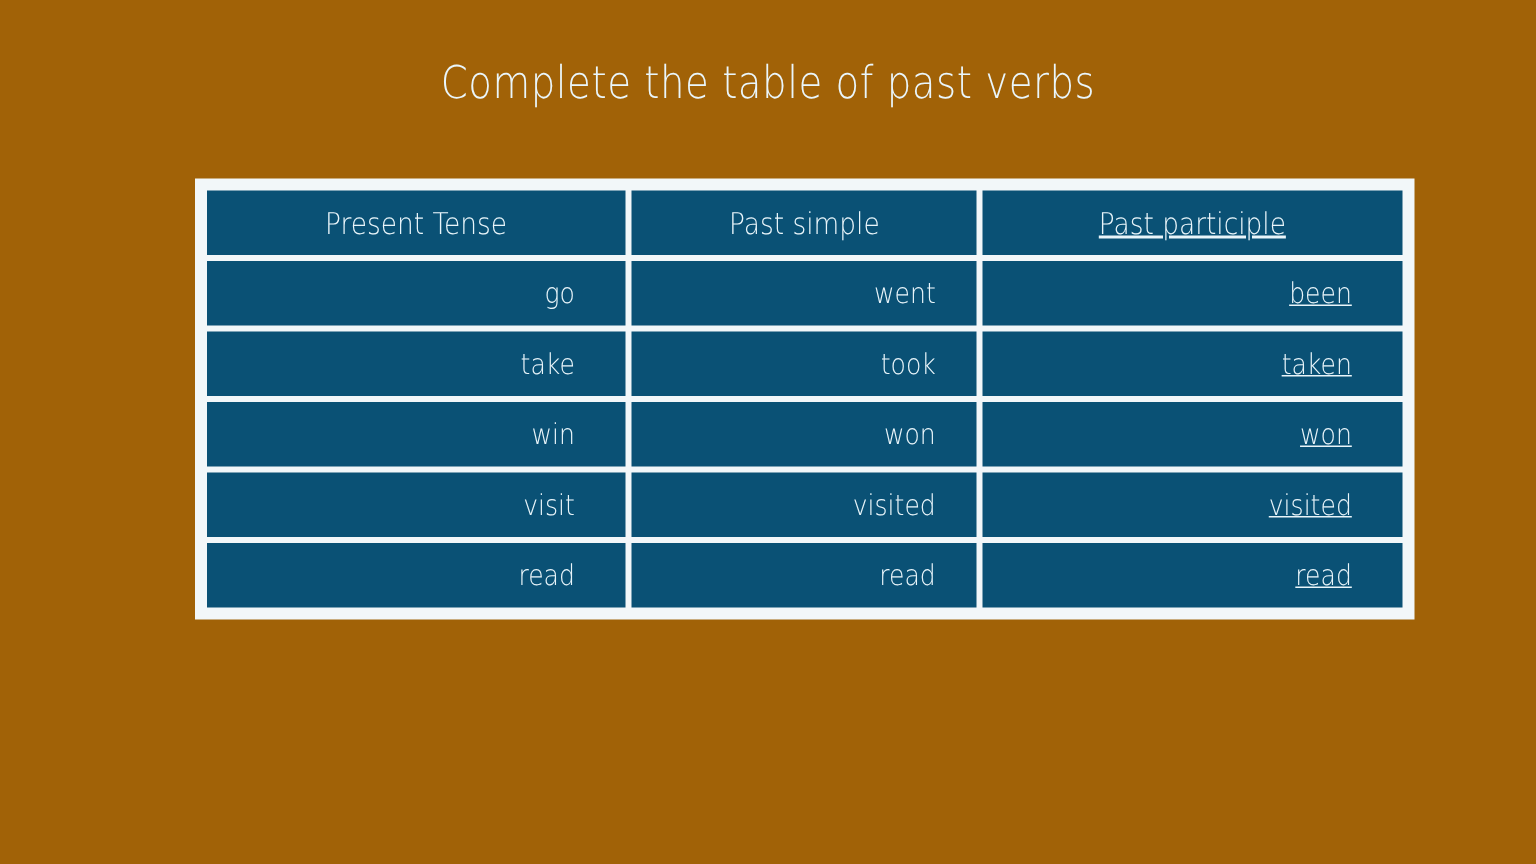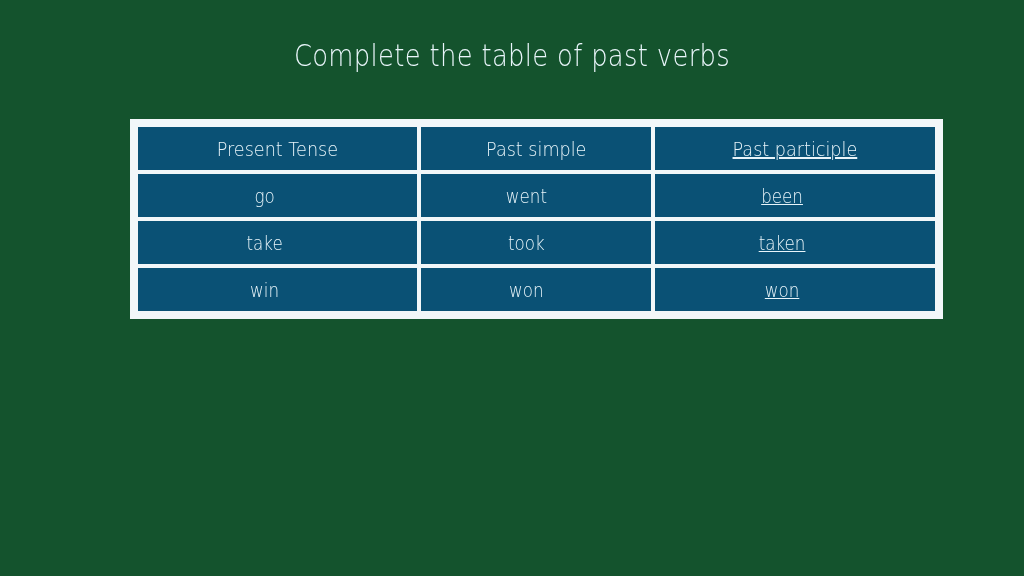--- a/index.html
+++ b/index.html
@@ -11,21 +11,21 @@
     height: 576px;
     overflow: hidden;
     background: #0a5175;
     font-family: "DejaVu Sans", sans-serif;
   }
 
   .slide {
     position: relative;
     width: 1024px;
     height: 576px;
-    background: #14532d;
+    background: #a16207;
   }
 
   
   .slide-title {
     position: absolute;
     left: 0;
     top: 36px;
     width: 1024px;
     text-align: center;
     color: #eaf6fb;
@@ -89,21 +89,21 @@
     text-align: center;
     font-size: 20px;
   }
 
   .head-cell {
     text-align: center;
     height: 44px;
   }
 
   .body-cell {
-    text-align: center;
+    text-align: right;
   }
   .body-cell .cell-inner {
     padding-left: 9px;
   }
 </style>
 </head>
 <body>
 
 <div class="slide">
 
@@ -151,17 +151,39 @@
           <td class="col-1 body-cell">
             <span class="cell-inner">win</span>
           </td>
           <td class="col-2 body-cell">
             <span class="cell-inner">won</span>
           </td>
           <td class="col-3 body-cell">
             <span class="cell-inner">won</span>
           </td>
         </tr>
+        <tr>
+          <td class="col-1 body-cell">
+            <span class="cell-inner">visit</span>
+          </td>
+          <td class="col-2 body-cell">
+            <span class="cell-inner">visited</span>
+          </td>
+          <td class="col-3 body-cell">
+            <span class="cell-inner">visited</span>
+          </td>
+        </tr>
+        <tr>
+          <td class="col-1 body-cell">
+            <span class="cell-inner">read</span>
+          </td>
+          <td class="col-2 body-cell">
+            <span class="cell-inner">read</span>
+          </td>
+          <td class="col-3 body-cell">
+            <span class="cell-inner">read</span>
+          </td>
+        </tr>
       </tbody>
     </table>
   </div>
 
 </div>
 
 </body></html>

